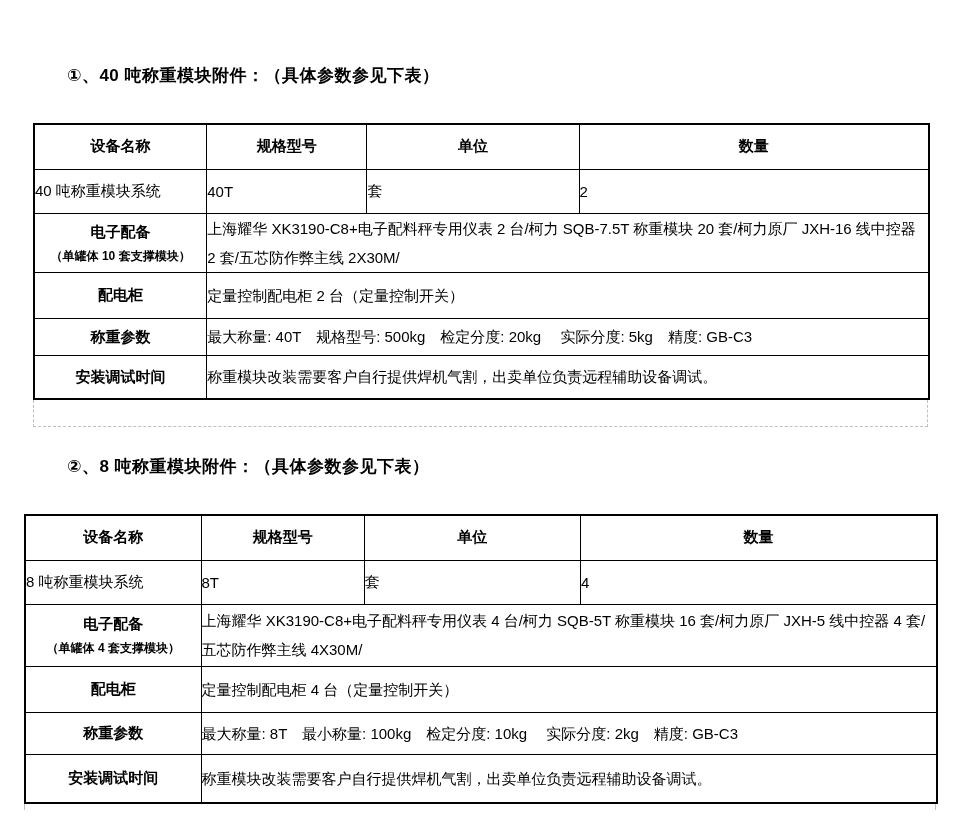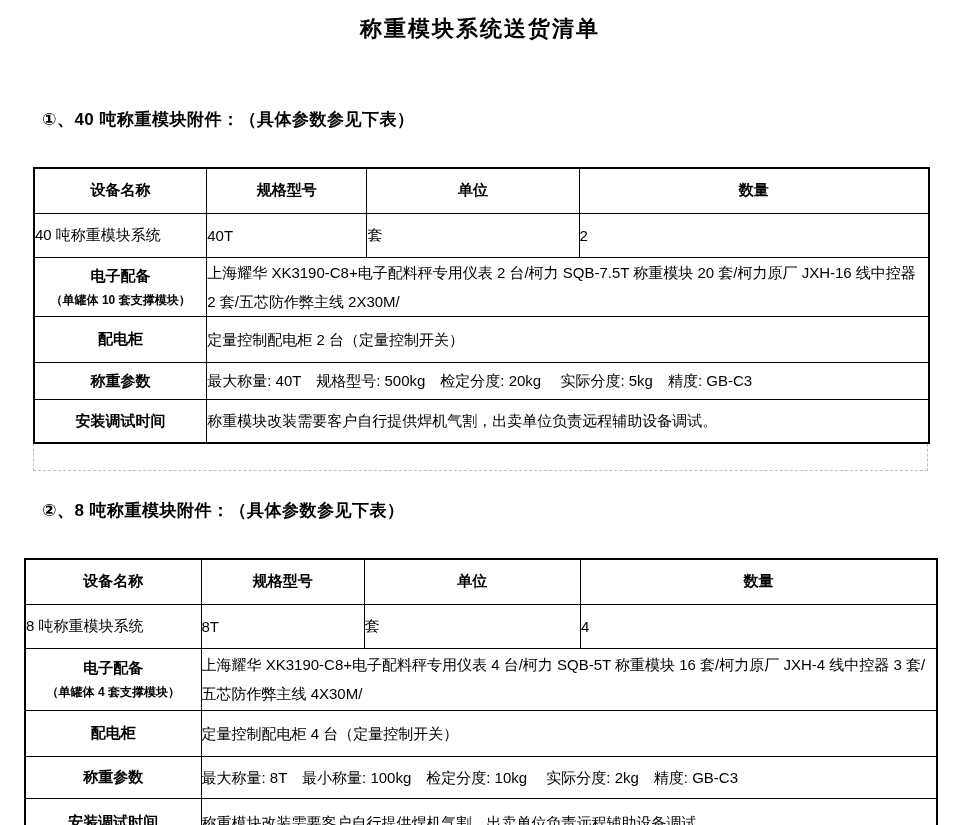--- a/index.html
+++ b/index.html
@@ -6,21 +6,21 @@
   body{
     width:960px;height:825px;background:#ffffff;color:#000;
     font-family:"Liberation Sans","DejaVu Sans",sans-serif;
     overflow:hidden;
   }
   .title{
     margin:14px 0 0 0;text-align:center;
     font-size:22px;font-weight:bold;letter-spacing:2px;
   }
   .sec{
-    font-size:17px;font-weight:bold;padding-left:42px;letter-spacing:0.5px;
+    font-size:17px;font-weight:bold;padding-left:67px;letter-spacing:0.5px;
   }
   .sec1{margin-top:64px;}
   .sec2{margin-top:28px;}
   table.t{
     border-collapse:collapse;table-layout:fixed;
     border:2px solid #000;
     margin-top:36px;
   }
   .t1{margin:40px 0 0 33px;width:897px;}
   .t2{margin:9px 0 0 24px;width:914px;}
@@ -51,21 +51,20 @@
     margin-left:24px;width:912px;height:6px;
     border-left:1px dashed #bfbfbf;border-right:1px dashed #bfbfbf;
     box-sizing:border-box;
   }
 </style>
 </head>
 <body>
 
 <div>
 
-  <h1 class="title">称重模块系统送货清单</h1>
 
   <div class="sec sec1">①、40 吨称重模块附件：（具体参数参见下表）</div>
 
   <table class="t t1">
     <colgroup>
         <col class="c1">
         <col class="c2">
         <col class="c3">
         <col class="c4">
       </colgroup>
@@ -126,21 +125,21 @@
         <td class="cc">8 吨称重模块系统</td>
         <td class="cc">8T</td>
         <td class="cc">套</td>
         <td class="cc">4</td>
       </tr>
       <tr class="r-e">
         <td class="label-cell">
           <div>电子配备</div>
           <div class="sub">（单罐体 4 套支撑模块）</div>
         </td>
-        <td class="content" colspan="3">上海耀华 XK3190-C8+电子配料秤专用仪表 4 台/柯力 SQB-5T 称重模块 16 套/柯力原厂 JXH-4 线中控器 3 套/五芯防作弊主线 4X30M/</td>
+        <td class="content" colspan="3">上海耀华 XK3190-C8+电子配料秤专用仪表 4 台/柯力 SQB-5T 称重模块 16 套/柯力原厂 JXH-5 线中控器 4 套/五芯防作弊主线 4X30M/</td>
       </tr>
       <tr class="r-c">
         <td class="label-cell">配电柜</td>
         <td class="content" colspan="3">定量控制配电柜 4 台（定量控制开关）</td>
       </tr>
       <tr class="r-m">
         <td class="label-cell">称重参数</td>
         <td class="content" colspan="3">最大称量: 8T　最小称量: 100kg　检定分度: 10kg　 实际分度: 2kg　精度: GB-C3</td>
       </tr>
       <tr class="r-i">

